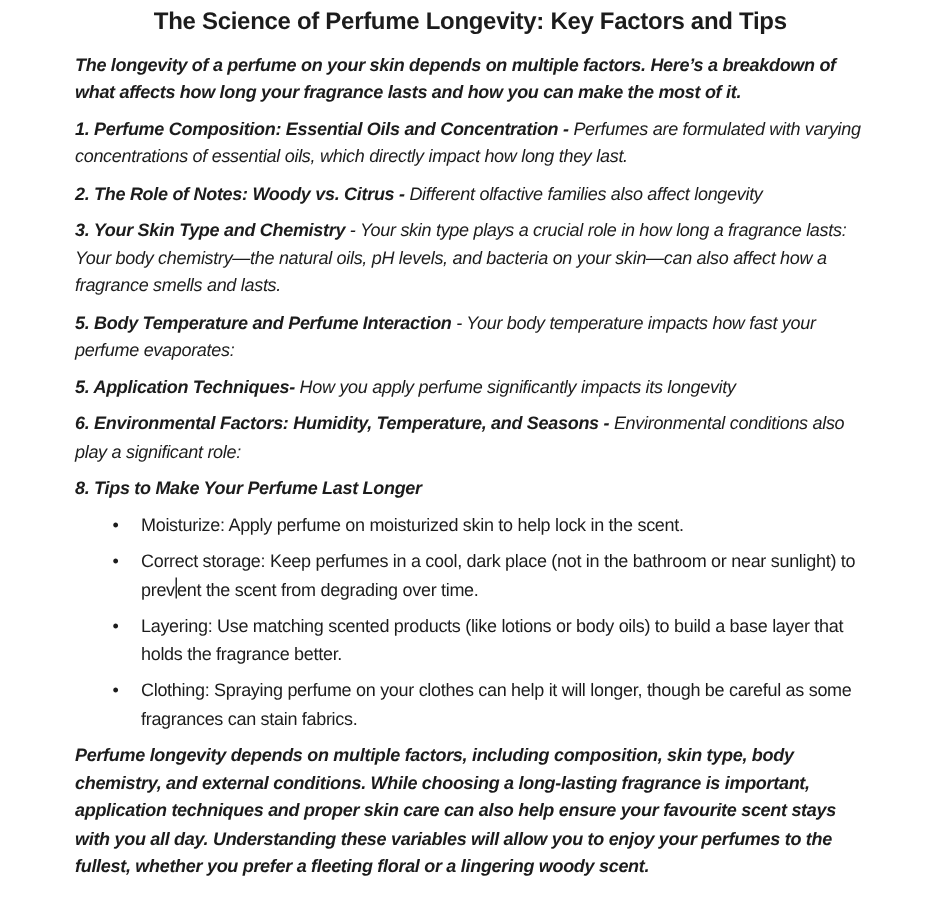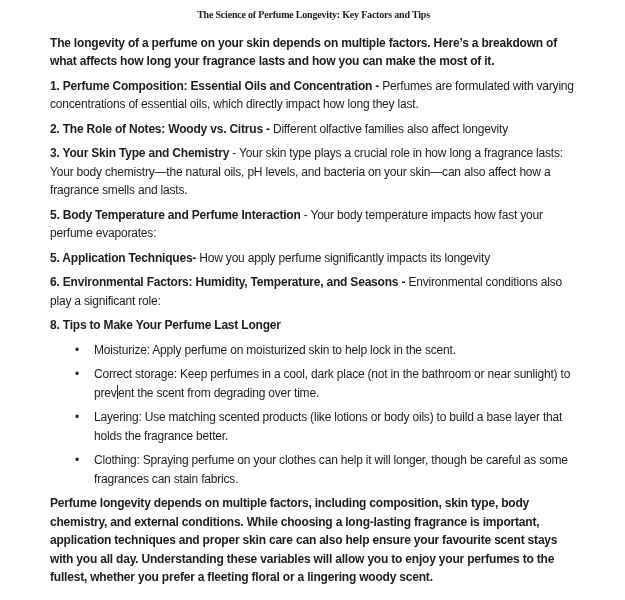--- a/index.html
+++ b/index.html
@@ -18,28 +18,28 @@
     box-sizing: border-box;
     width: 625px;
     height: 600px;
     padding: 6px 48px 0 50px;
     font-size: 12px;
     line-height: 18.5px;
     letter-spacing: -0.2px;
     cursor: text;
   }
   .title {
-    font-size: 10px;
+    font-size: 16px;
     font-weight: 700;
     text-align: center;
     margin: 0 0 9px 0;
-    font-family: Liberation Serif, serif;
   }
   p.block {
     margin: 0 0 6px 0;
+    font-style: italic;
   }
   .bold {
     font-weight: 700;
   }
   .tips-heading {
     margin: 0 0 8px 0;
   }
   ul.tips {
     list-style: none;
     margin: 0 0 6px 0;

